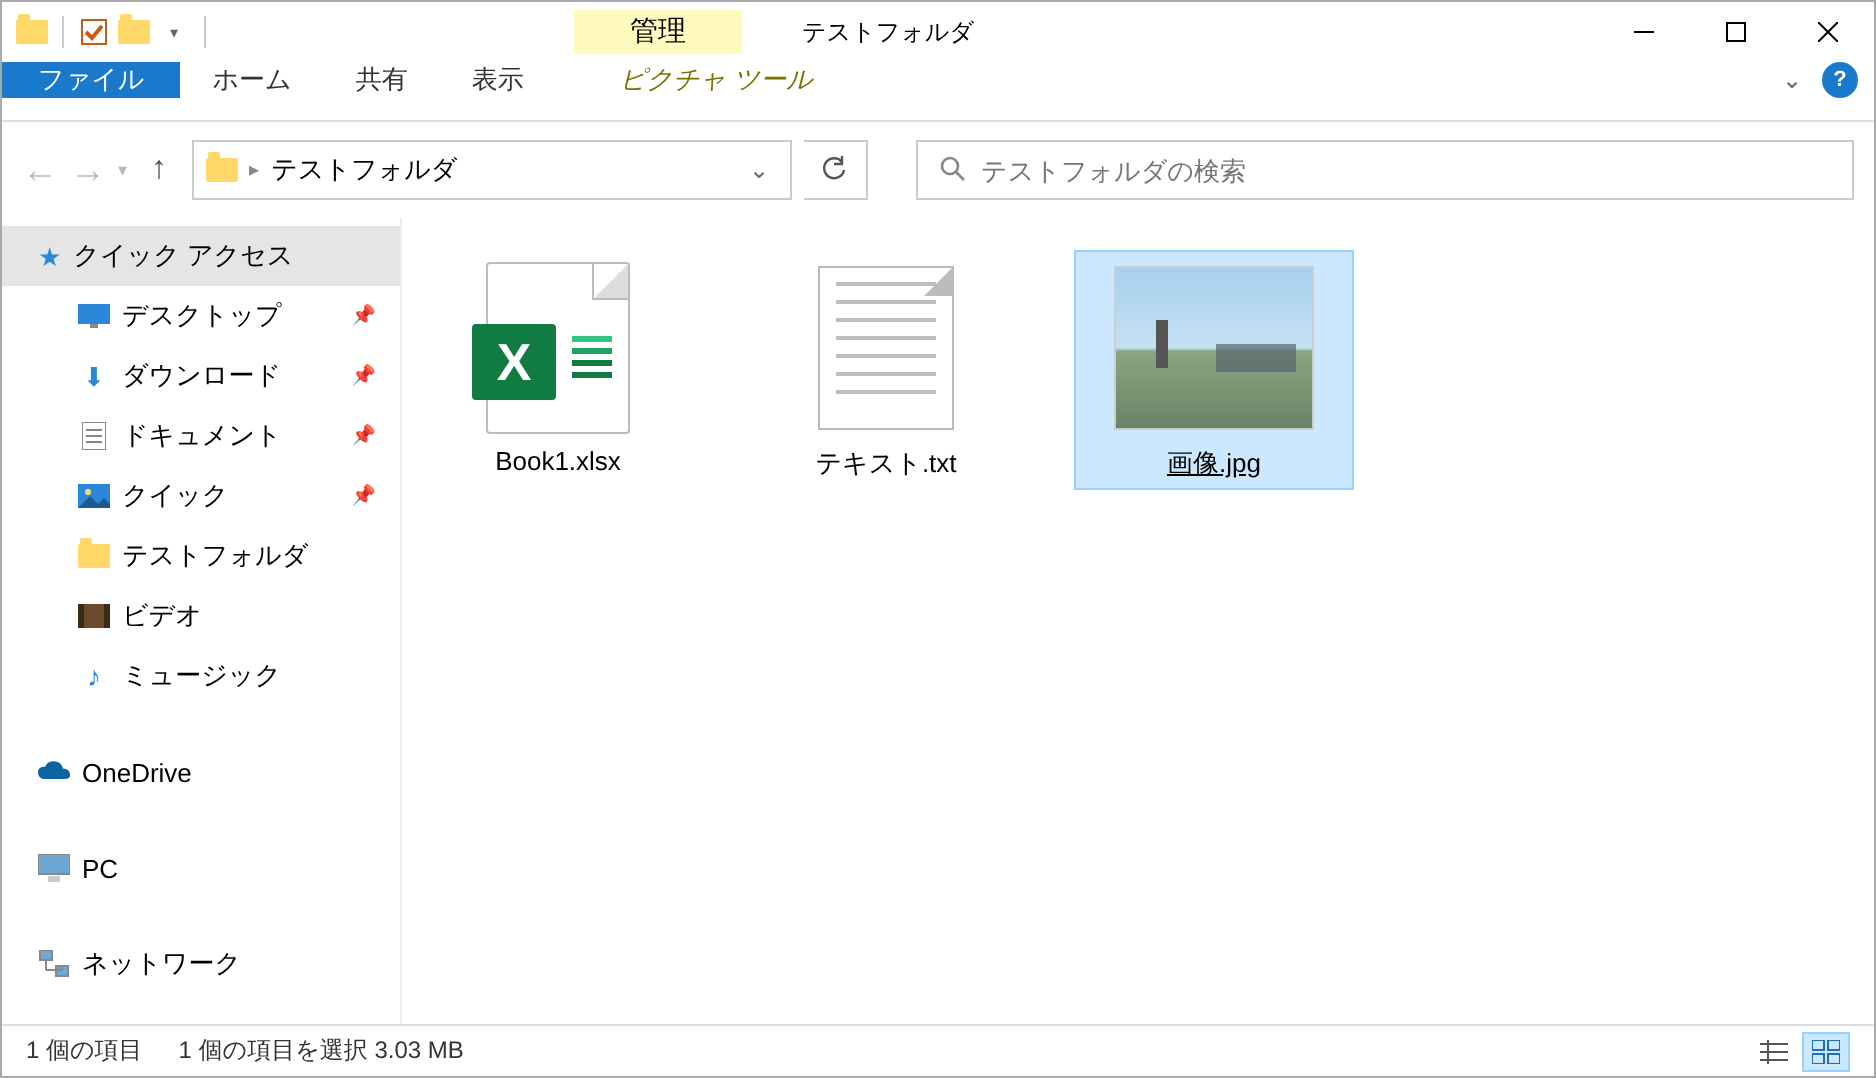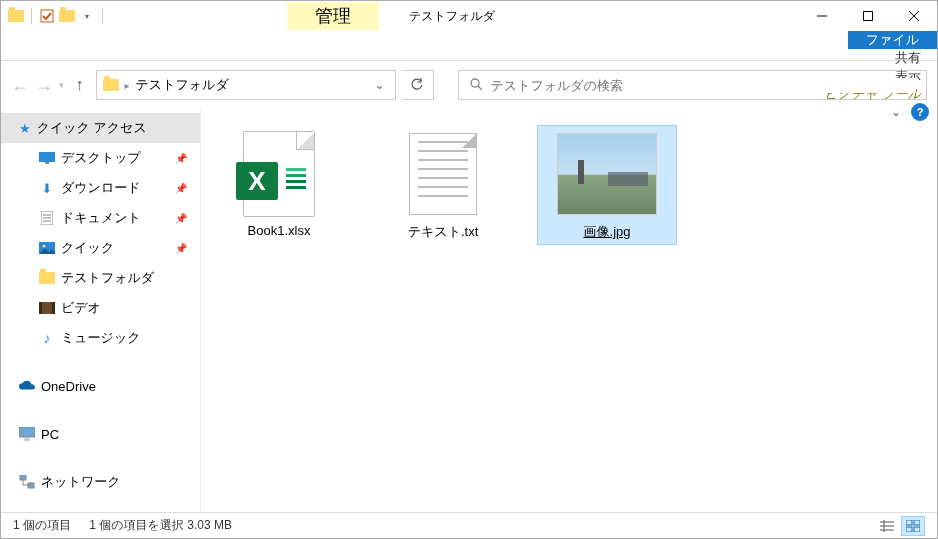--- a/index.html
+++ b/index.html
@@ -3,27 +3,27 @@
 <meta charset="utf-8">
 <style>
 * { margin: 0; padding: 0; box-sizing: border-box; font-family: "Meiryo", "Segoe UI", sans-serif; }
 body { width: 938px; height: 539px; background: #fff; border: 1px solid #aaa; display: flex; flex-direction: column; overflow: hidden; font-size: 12px; }
 
 
 .titlebar { height: 30px; display: flex; align-items: center; }
 .qat { display: flex; align-items: center; padding-left: 6px; gap: 2px; }
 .qat-icon { width: 18px; height: 18px; display: flex; align-items: center; justify-content: center; }
 .qat-sep { width: 1px; height: 16px; background: #ccc; margin: 0 4px; }
-.title-contextual { margin-left: 180px; background: #fffbbf; padding: 2px 28px; font-size: 18px; }
+.title-contextual { margin-left: 180px; background: #fffbbf; padding: 2px 28px; font-size: 14px; }
 .window-title { margin-left: 30px; font-size: 12px; }
 .win-controls { margin-left: auto; display: flex; }
 .win-btn { width: 46px; height: 30px; display: flex; align-items: center; justify-content: center; }
 
 
-.ribbon { height: 30px; display: flex; align-items: flex-end; border-bottom: 1px solid #ddd; flex-direction: column; }
+.ribbon { height: 30px; display: flex; align-items: flex-start; border-bottom: 1px solid #ddd; }
 .ribbon-file { background: #1979ca; color: #fff; padding: 0 18px; display: flex; align-items: center; font-size: 13px; }
 .ribbon-tab { padding: 0 16px; display: flex; align-items: center; font-size: 13px; color: #333; }
 .ribbon-tab.contextual { color: #7a7400; margin-left: 16px; font-style: italic; }
 .ribbon-right { margin-left: auto; display: flex; align-items: center; padding-right: 8px; gap: 10px; }
 .chevron { color: #666; }
 .help-icon { width: 18px; height: 18px; border-radius: 50%; background: #1979ca; color: #fff; display: flex; align-items: center; justify-content: center; font-size: 11px; font-weight: bold; }
 
 
 .navbar { height: 48px; display: flex; align-items: center; padding: 0 10px; gap: 6px; }
 .nav-arrows { display: flex; align-items: center; gap: 6px; color: #bbb; }
@@ -123,20 +123,21 @@
         <svg width="10" height="10">
           <line x1="0" y1="0" x2="10" y2="10" stroke="#000"></line>
           <line x1="10" y1="0" x2="0" y2="10" stroke="#000"></line>
         </svg>
       </div>
   </div>
 </div>
 
 <div class="ribbon">
   <div class="ribbon-file">ファイル</div>
+  <div class="ribbon-tab">ホーム</div>
   <div class="ribbon-tab">共有</div>
   <div class="ribbon-tab">表示</div>
   <div class="ribbon-tab contextual">ピクチャ ツール</div>
   <div class="ribbon-right">
     <span class="chevron">⌄</span>
     <div class="help-icon">?</div>
   </div>
 </div>
 
 <div class="navbar">

